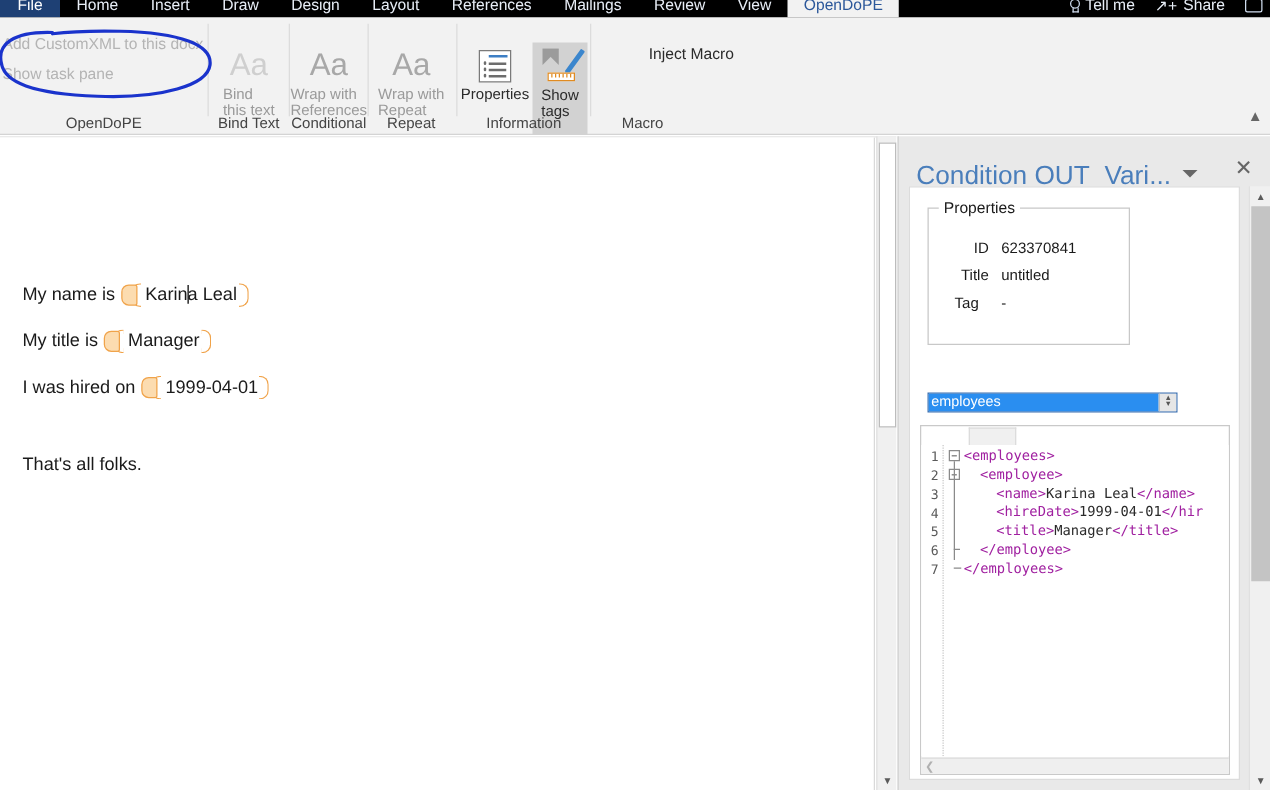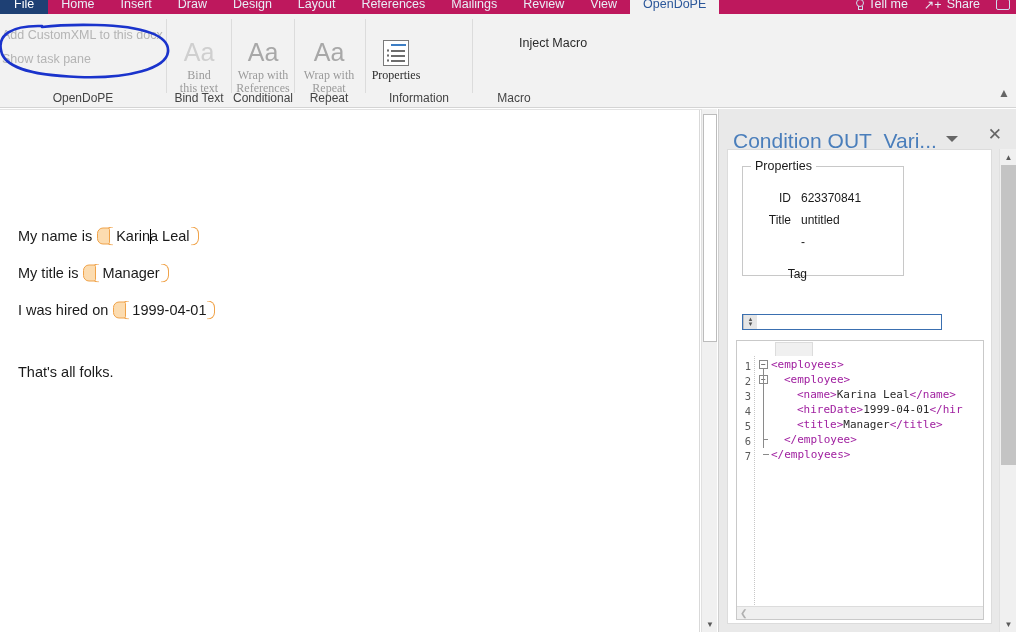--- a/index.html
+++ b/index.html
@@ -9,21 +9,21 @@
     overflow: hidden;
     background: #ffffff;
     font-family: "Liberation Sans", sans-serif;
   }
 
   #app { position: relative; width: 1016px; height: 632px; overflow: hidden; }
 
   
   .tabstrip {
     position: absolute; left: 0; top: 0; width: 1016px; height: 14px;
-    background: #be185d;
+    background: #000000;
     overflow: hidden;
   }
   .tabstrip .tabs {
     position: absolute; left: 0; top: -6px; height: 20px;
     display: flex; align-items: center;
   }
   .tab {
     height: 20px; line-height: 20px;
     padding: 0 13px;
     font-size: 12.5px; color: #e8eef7;
@@ -80,23 +80,22 @@
   }
 
   
   .bigbtn {
     position: absolute; top: 20px; width: 68px; height: 74px;
     display: flex; flex-direction: column; align-items: center;
     padding-top: 4px;
   }
   .bigbtn.active { background: #d2d2d2; }
   .bigbtn .lbl {
-    font-size: 12px; color: #9a9a9a; text-align: center; line-height: 13px;
+    font-size: 12px; color: #9a9a9a; text-align: left; line-height: 13px;
     margin-top: 3px;
-    font-family: Liberation Serif, serif;
   }
   .bigbtn.enabled .lbl { color: #2b2b2b; }
   .aa-icon {
     font-size: 25px; line-height: 28px; color: #a8a8a8;
     font-family: "Liberation Sans", sans-serif;
   }
   .aa-icon.faint { color: #cfcfcf; }
 
   
   .props-ic { width: 26px; height: 26px; position: relative; margin-top:2px; }
@@ -387,20 +386,36 @@
             <span class="bar b1"></span>
             <span class="dot d1"></span>
               <span class="bar b2"></span>
             <span class="dot d2"></span>
               <span class="bar b3"></span>
             <span class="dot d3"></span>
               <span class="bar b4"></span>
           </span>
           <span class="lbl">Properties</span>
         </div>
+        <div class="bigbtn enabled active" style="left:60px; width:44px;">
+          <span class="tags-ic">
+            <span class="tri"></span>
+              <span class="tri2"></span>
+            <span class="pencil"></span>
+            <span class="ruler">
+                <i style="left:2px"></i>
+                <i style="left:5px"></i>
+                <i style="left:8px"></i>
+                <i style="left:11px"></i>
+                <i style="left:14px"></i>
+                <i style="left:17px"></i>
+              </span>
+          </span>
+          <span class="lbl"><span>Show</span><br><span>tags</span></span>
+        </div>
         <div class="grp-title">Information</div>
       </div>
       <div class="grp-sep" style="left:472px;"></div>
 
       <div class="grp" style="left:473px; width:82px;">
         <div class="small-link" style="left:6px; top:22px;">Inject Macro</div>
         <div class="grp-title">Macro</div>
       </div>
 
       <svg class="annot" width="190" height="62" viewBox="0 0 190 62">
@@ -442,25 +457,26 @@
     <div class="pane-close">✕</div>
 
     <div class="pane-body">
 
       <div class="fieldset">
         <span class="legend">Properties</span>
         <span class="prow plabel" style="left:8px; top:24px; width:40px;">ID</span>
         <span class="prow" style="left:58px; top:24px;">623370841</span>
         <span class="prow plabel" style="left:8px; top:46px; width:40px;">Title</span>
         <span class="prow" style="left:58px; top:46px;">untitled</span>
-        <span class="prow plabel" style="left:24px; top:68px; width:40px;margin-top:32px;">Tag</span>
+        <span class="prow plabel" style="left:0; top:68px; width:40px;">Tag</span>
         <span class="prow" style="left:58px; top:68px;">-</span>
       </div>
 
       <div class="xmlfield">
+        <span class="val">employees</span>
         <span class="spin">
             <span>▲</span>
             <span>▼</span>
           </span>
       </div>
 
       <div class="editor">
         <div class="ed-tabs">
           <div class="ed-tab t1"></div>
           <div class="ed-tab t2"></div>

